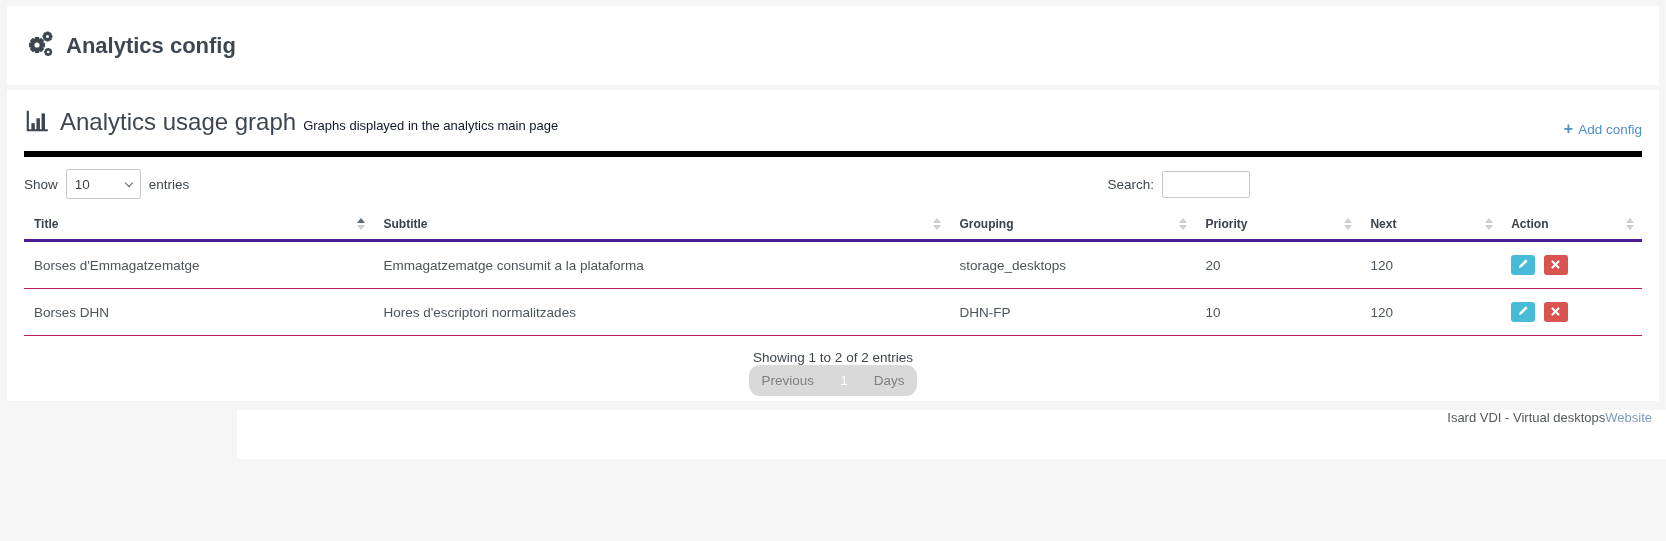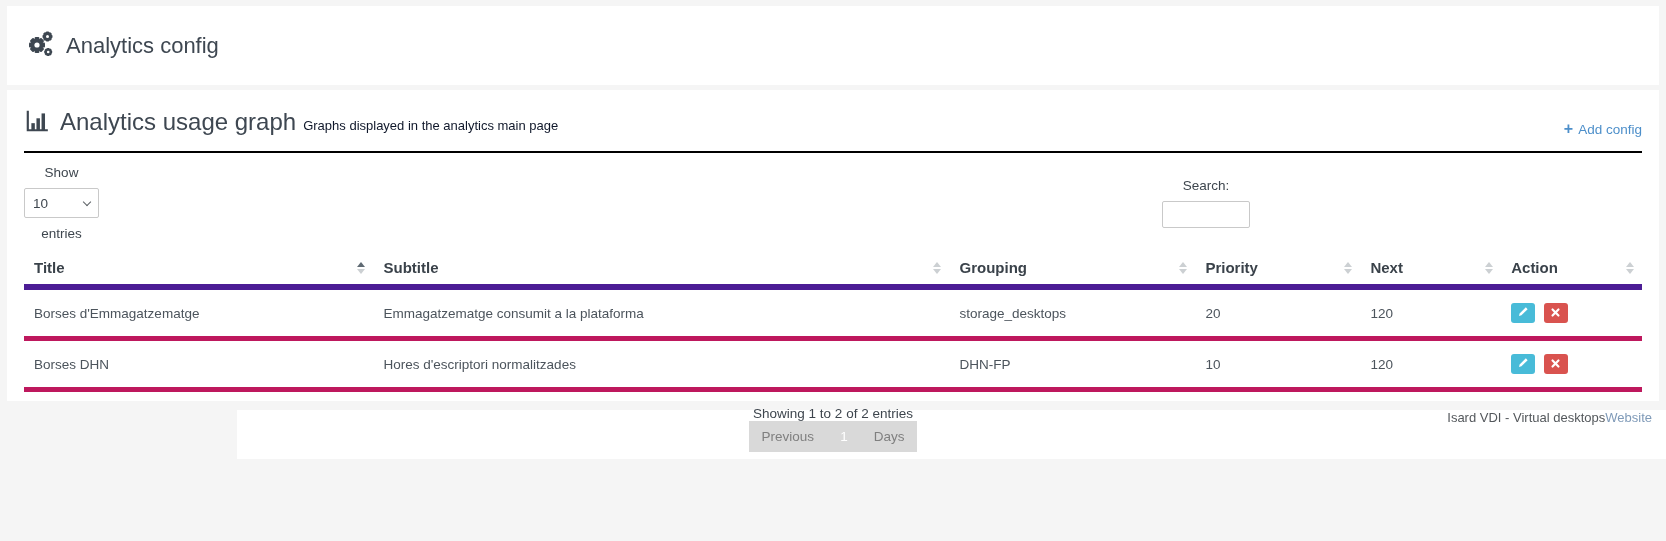--- a/index.html
+++ b/index.html
@@ -8,66 +8,66 @@
     width:1666px; height:541px; overflow:hidden;
     background:#f5f5f5;
     font-family:"Liberation Sans", sans-serif;
     color:#3e464e;
   }
   .card { background:#fff; margin:0 7px; }
 
   
   .header-card { margin-top:6px; height:79px; display:flex; align-items:center; padding:0 17px; }
   .page-title-wrap { display:flex; align-items:center; }
-  h1.page-title { font-size:22px; font-weight:400; color:#3e4751; margin:0 0 0 10px; }
+  h1.page-title { font-size:22px; font-weight:700; color:#3e4751; margin:0 0 0 10px; }
 
   
   .panel { margin-top:5px; height:311px; padding:10px 17px 0; }
-  .panel-title-row { display:flex; justify-content:space-between; border-bottom:2px solid #000000; padding:8px 0 13px; }
+  .panel-title-row { display:flex; justify-content:space-between; border-bottom:6px solid #000000; padding:8px 0 13px; }
   .panel-title-left { display:flex; align-items:baseline; }
   .panel-title-left .ticon { align-self:center; margin-right:10px; }
   h2.panel-title { font-size:24px; font-weight:400; color:#3e4751; margin:0; line-height:1.2; }
   .panel-subtitle { font-size:13px; color:#0f172a; margin-left:7px; }
   .add-graph { display:flex; align-items:center; gap:5px; color:#4d8fca; font-size:13.5px; margin-top:12px; text-decoration:none; cursor:pointer; white-space:nowrap; }
   .add-plus { font-weight:700; font-size:16px; line-height:1; }
 
   
   .controls-row { display:flex; justify-content:space-between; align-items:center; margin-top:12px; }
-  .length-control { display:flex; align-items:center; gap:8px; font-size:13.5px;flex-direction:column; }
+  .length-control { display:flex; align-items:center; gap:8px; font-size:13.5px; }
   .select-wrap { position:relative; display:inline-block; }
   select.page-size { width:75px; height:30px; border:1px solid #c9c9c9; border-radius:2px; background:#fff;
     font-family:"Liberation Sans",sans-serif; font-size:13.5px; color:#3e464e; padding:0 20px 0 8px;
     -webkit-appearance:none; appearance:none; }
   .chev { position:absolute; right:9px; top:11px; width:6px; height:6px;
     border-right:1.5px solid #5c6166; border-bottom:1.5px solid #5c6166; transform:rotate(45deg); pointer-events:none; }
-  .search-control { display:flex; align-items:center; gap:8px; font-size:13.5px; margin-right:392px;flex-direction:column; }
+  .search-control { display:flex; align-items:center; gap:8px; font-size:13.5px; margin-right:392px; }
   input.search-input { width:88px; height:27px; border:1px solid #c9c9c9; border-radius:2px; padding:0 6px;
     font-family:"Liberation Sans",sans-serif; font-size:13.5px; color:#3e464e; }
 
   
   table.dt { width:100%; border-collapse:collapse; table-layout:fixed; margin-top:10px; }
-  th { text-align:left; font-size:15px; font-weight:700; color:#3a424a; padding:8px 22px 8px 10px;
-    border-bottom:6px solid #4c1d95; position:relative; cursor:pointer; }
-  td { font-size:13.5px; color:#4c545c; padding:13px 10px; border-bottom:5px solid #be185d; overflow:hidden; white-space:nowrap; }
+  th { text-align:left; font-size:12px; font-weight:700; color:#3a424a; padding:8px 22px 8px 10px;
+    border-bottom:3px solid #4c1d95; position:relative; cursor:pointer; }
+  td { font-size:13.5px; color:#4c545c; padding:13px 10px; border-bottom:1px solid #be185d; overflow:hidden; white-space:nowrap; }
   .sorter { position:absolute; right:8px; top:50%; transform:translateY(-50%); display:flex; flex-direction:column; gap:2px; }
   .tri { width:0; height:0; border-left:4px solid transparent; border-right:4px solid transparent; }
   .tri.up { border-bottom:5px solid #ccd0d3; }
   .tri.down { border-top:5px solid #ccd0d3; }
   th.sorted-asc .tri.up { border-bottom-color:#5f6a73; }
 
   .btn { width:24px; height:20px; border:none; border-radius:3px; display:inline-flex; align-items:center;
     justify-content:center; padding:0; cursor:pointer; vertical-align:middle; }
   .btn + .btn { margin-left:5px; }
   .btn-edit { background:#48bbd8; }
   .btn-delete { background:#d9534f; }
 
   
   .table-footer { display:flex; justify-content:space-between; align-items:center; margin-top:14px;flex-direction:column; }
   .dt-info { font-size:13.5px; color:#3e464e; }
-  .pagination { background:#d9d9d9; border-radius:0; display:inline-flex; overflow:hidden; }
+  .pagination { background:#d9d9d9; border-radius:11px; display:inline-flex; overflow:hidden; }
   .pg { padding:8px 13px; font-size:13.5px; color:#7f7f7f; text-decoration:none; cursor:pointer; }
   .pg.current { color:#fff; }
 
   
   .site-footer { margin:9px 0 0 237px; height:49px; background:#fff; display:flex; align-items:flex-start;
     justify-content:flex-end; padding-right:14px; font-size:13px; color:#54585c; }
   .site-footer a { color:#7f9ab8; text-decoration:none; cursor:pointer; }
 </style>
 </head>
 <body>

